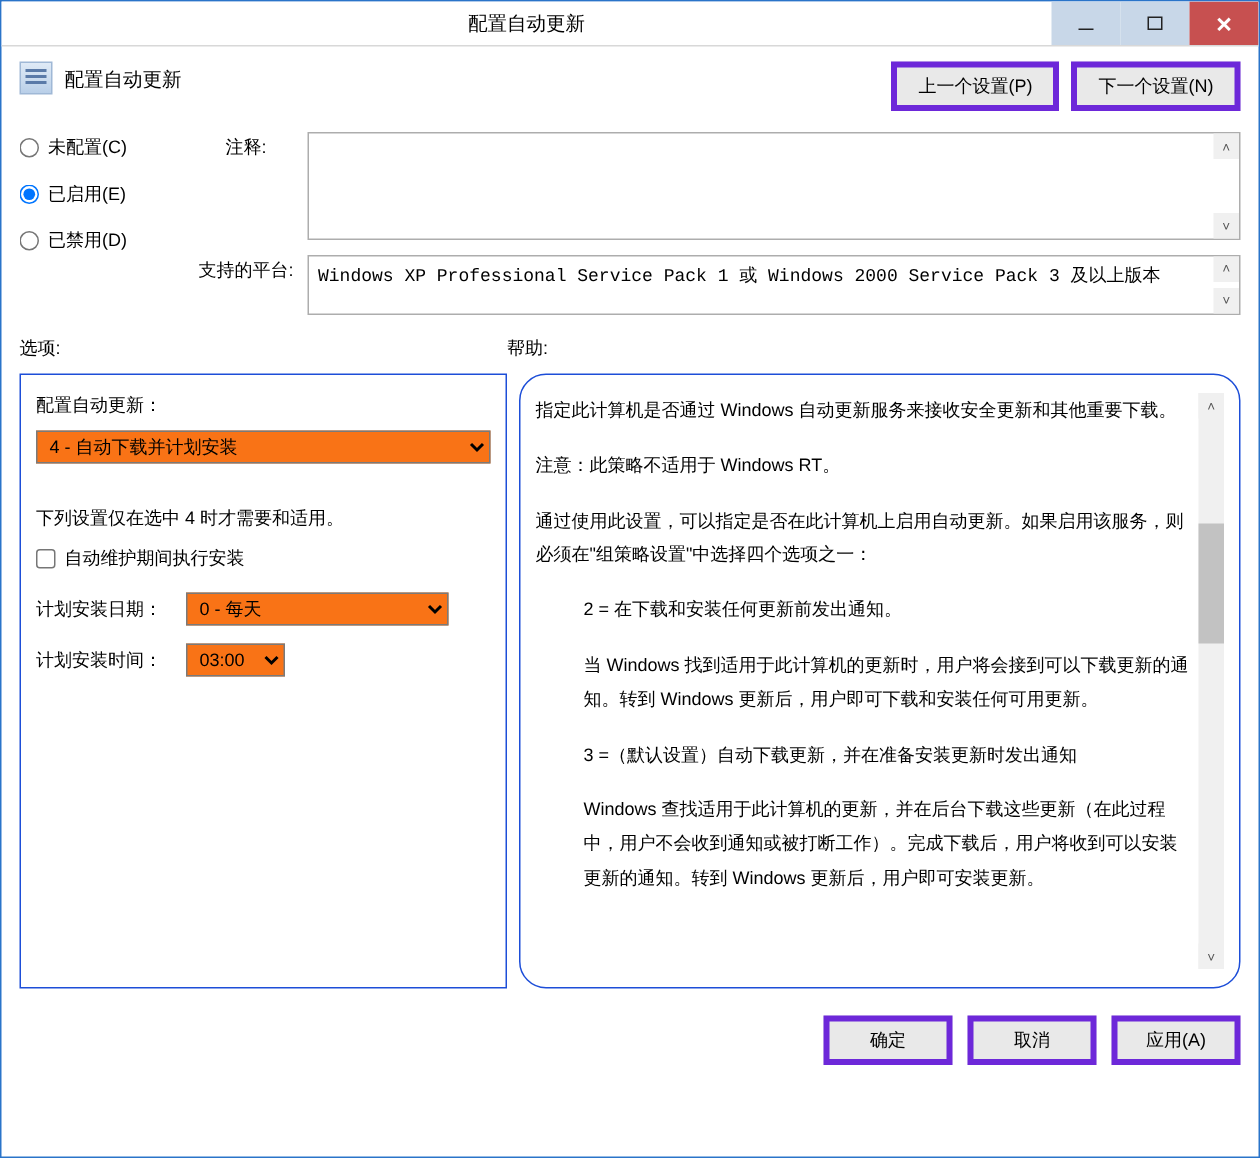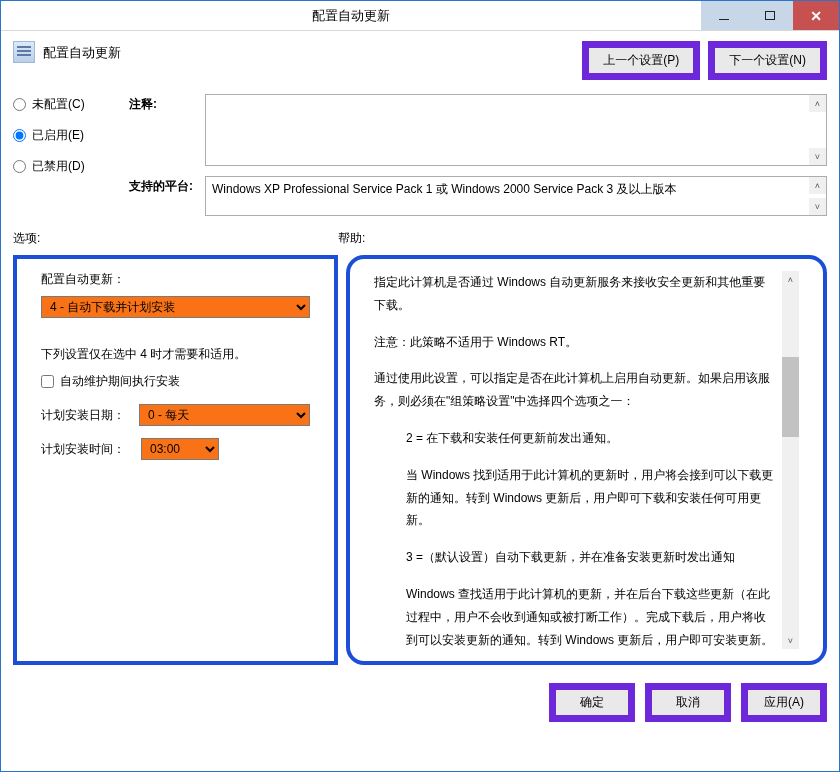--- a/index.html
+++ b/index.html
@@ -52,79 +52,79 @@
       border:1px solid #9fb8d6;
       position:relative;
     }
     .header-icon::after{
       content:""; position:absolute; left:3px; top:4px; width:14px; height:2px; background:#5a7aa8; box-shadow:0 4px 0 #5a7aa8, 0 8px 0 #5a7aa8;
     }
     .header-title { font-size: 13px; padding-top:3px; }
     .nav-buttons { margin-left:auto; display:flex; gap:8px; }
     .btn {
       background: #e9e9e9;
-      border: 7px solid #6d28d9;
+      border: 4px solid #6d28d9;
       padding: 4px 14px;
       font-size: 12px;
       cursor: default;
       min-height:26px;
       font-family: inherit;
     }
     .upper-grid {
       display: grid;
       grid-template-columns: 110px 70px 1fr;
       column-gap: 6px;
       row-gap: 10px;
       align-items: start;
       margin-bottom: 14px;
     }
     .radio-col { display:flex; flex-direction:column; gap:14px; padding-top:2px;}
     .radio-item { display:flex; align-items:center; gap:6px; font-size:12px; }
     .radio-item input { margin:0; }
-    .label-col { text-align:left; font-size:12px; padding-top:2px;font-weight:bold;}
+    .label-col { text-align:center; font-size:12px; padding-top:2px;}
     .comment-box, .platform-box {
       border: 1px solid #adadad;
       font-size:12px;
       padding: 4px 6px;
       position:relative;
       background:#fff;
       color:#000;
     }
     .comment-box { height: 72px; }
-    .platform-box { min-height: 40px; padding-right:32px; }
+    .platform-box { min-height: 40px; padding-right:32px;font-family:Liberation Mono, monospace; }
     .scroll-arrows { position:absolute; right:0; top:0; bottom:0; width:17px; display:flex; flex-direction:column; justify-content:space-between; }
     .scroll-arrow { height:17px; background:#f0f0f0; display:flex; align-items:center; justify-content:center; font-size:9px; color:#555;}
     .section-labels { display:flex; margin-top:14px; margin-bottom:8px;}
     .section-labels .col1 { width: 325px; }
     .panels { display:flex; gap:8px; }
     .options-panel, .help-panel {
-      border:4px solid #1d4ed8;
+      border:1px solid #1d4ed8;
       background:#fff;
       font-size:12px;
-      padding:12px 24px;
+      padding:12px 10px;
       position:relative;
     }
     .options-panel { width:325px; height:410px; }
     .help-panel { flex:1; height:410px; display:flex;border-radius:18px; }
     .help-text { flex:1; overflow:hidden; line-height:1.9; padding-right:6px;}
     .help-text p { margin-bottom:14px; }
     .help-text .indent { padding-left:32px; }
     .help-scrollbar { width:17px; background:#f0f0f0; display:flex; flex-direction:column; }
     .scrollbar-track { flex:1; position:relative; }
     .scrollbar-thumb { position:absolute; left:0; right:0; top:20%; height:80px; background:#c2c2c2; }
     .options-panel .form-row { margin-bottom:12px; display:flex; align-items:center; gap:10px;}
     .options-panel label { display:block; margin-bottom:8px;}
     .options-panel select {
       font-family: inherit; font-size:12px;
       border:1px solid #7a7a7a; background:#f97316; padding:2px 4px;
       height:22px;
     }
     .sel-wide { width:100%; }
     .sel-med { width:175px; }
-    .sel-small { width:78px; }
+    .sel-small { width:66px; }
     .note-text { margin:28px 0 10px 0; }
     .checkbox-row { display:flex; align-items:center; gap:6px; margin-bottom:14px;}
     .checkbox-row input { margin:0; }
     .row-label { width:90px; }
     .footer {
       display:flex; justify-content:flex-end; gap:10px;
       padding:10px 12px;
       align-items:flex-end;
     }
     .footer .btn { min-width:86px; }

